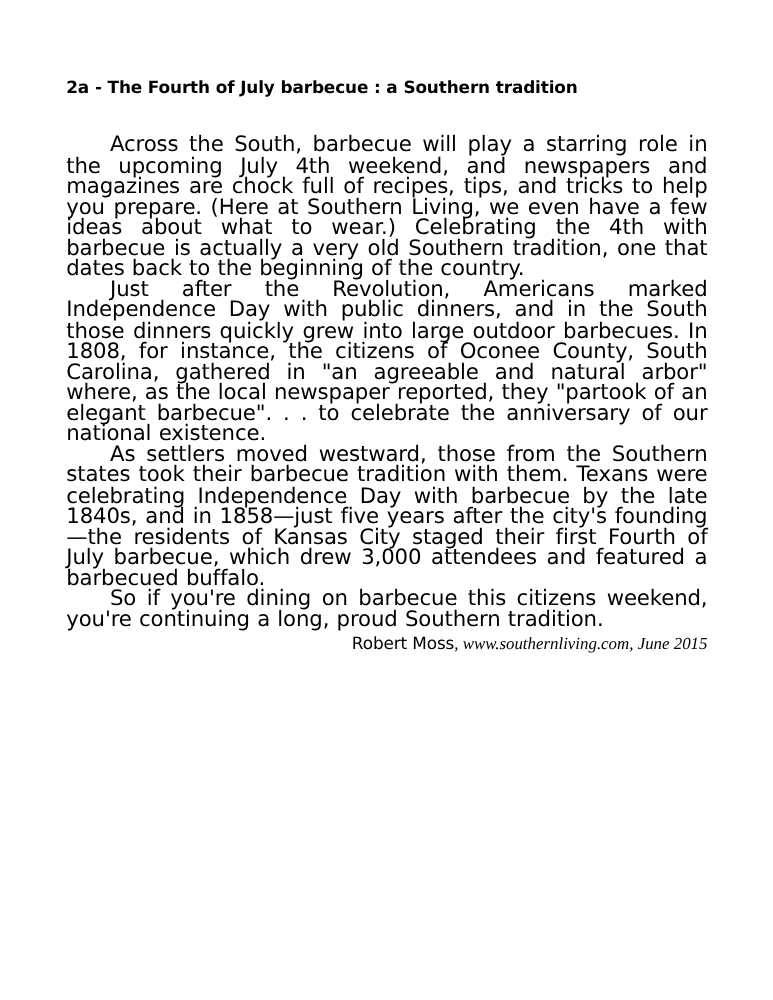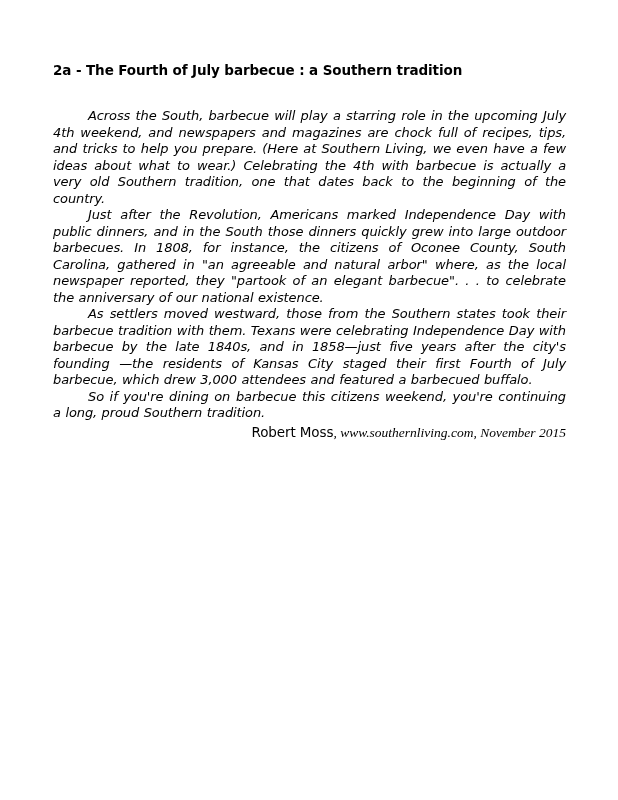--- a/index.html
+++ b/index.html
@@ -19,28 +19,27 @@
     overflow: hidden;
   }
   .doc-title {
     font-size: 13.5px;
     font-weight: bold;
     margin: 0 0 30px 0;
     letter-spacing: -0.1px;
     font-family: "DejaVu Sans", sans-serif;
   }
   .body-para {
-    font-size: 13px;
+    font-size: 17px;
     line-height: 16.5px;
     text-align: justify;
     text-indent: 35px;
     margin: 0;
     letter-spacing: -0.1px;
     word-spacing: 0.5px;
-    font-style: italic;
   }
   .attribution {
     text-align: right;
     margin-top: 1px;
     line-height: 18px;
     white-space: nowrap;
   }
   .attribution .author {
     font-family: "DejaVu Sans", sans-serif;
     font-size: 13.5px;
@@ -61,15 +60,15 @@
 
   <p class="body-para">Across the South, barbecue will play a starring role in the upcoming July 4th weekend, and newspapers and magazines are chock full of recipes, tips, and tricks to help you prepare. (Here at Southern Living, we even have a few ideas about what to wear.) Celebrating the 4th with barbecue is actually a very old Southern tradition, one that dates back to the beginning of the country.</p>
 
   <p class="body-para">Just after the Revolution, Americans marked Independence Day with public dinners, and in the South those dinners quickly grew into large outdoor barbecues. In 1808, for instance, the citizens of Oconee County, South Carolina, gathered in "an agreeable and natural arbor" where, as the local newspaper reported, they "partook of an elegant barbecue". . . to celebrate the anniversary of our national existence.</p>
 
   <p class="body-para">As settlers moved westward, those from the Southern states took their barbecue tradition with them. Texans were celebrating Independence Day with barbecue by the late 1840s, and in 1858—just five years after the city's founding —the residents of Kansas City staged their first Fourth of July barbecue, which drew 3,000 attendees and featured a barbecued buffalo.</p>
 
   <p class="body-para">So if you're dining on barbecue this citizens weekend, you're continuing a long, proud Southern tradition.</p>
 
   <div class="attribution">
-    <span class="author">Robert Moss</span><span class="source">, www.southernliving.com, November 2015</span>
+    <span class="author">Robert Moss</span><span class="source">, www.southernliving.com, June 2015</span>
   </div>
 </div>
 
 </body></html>

